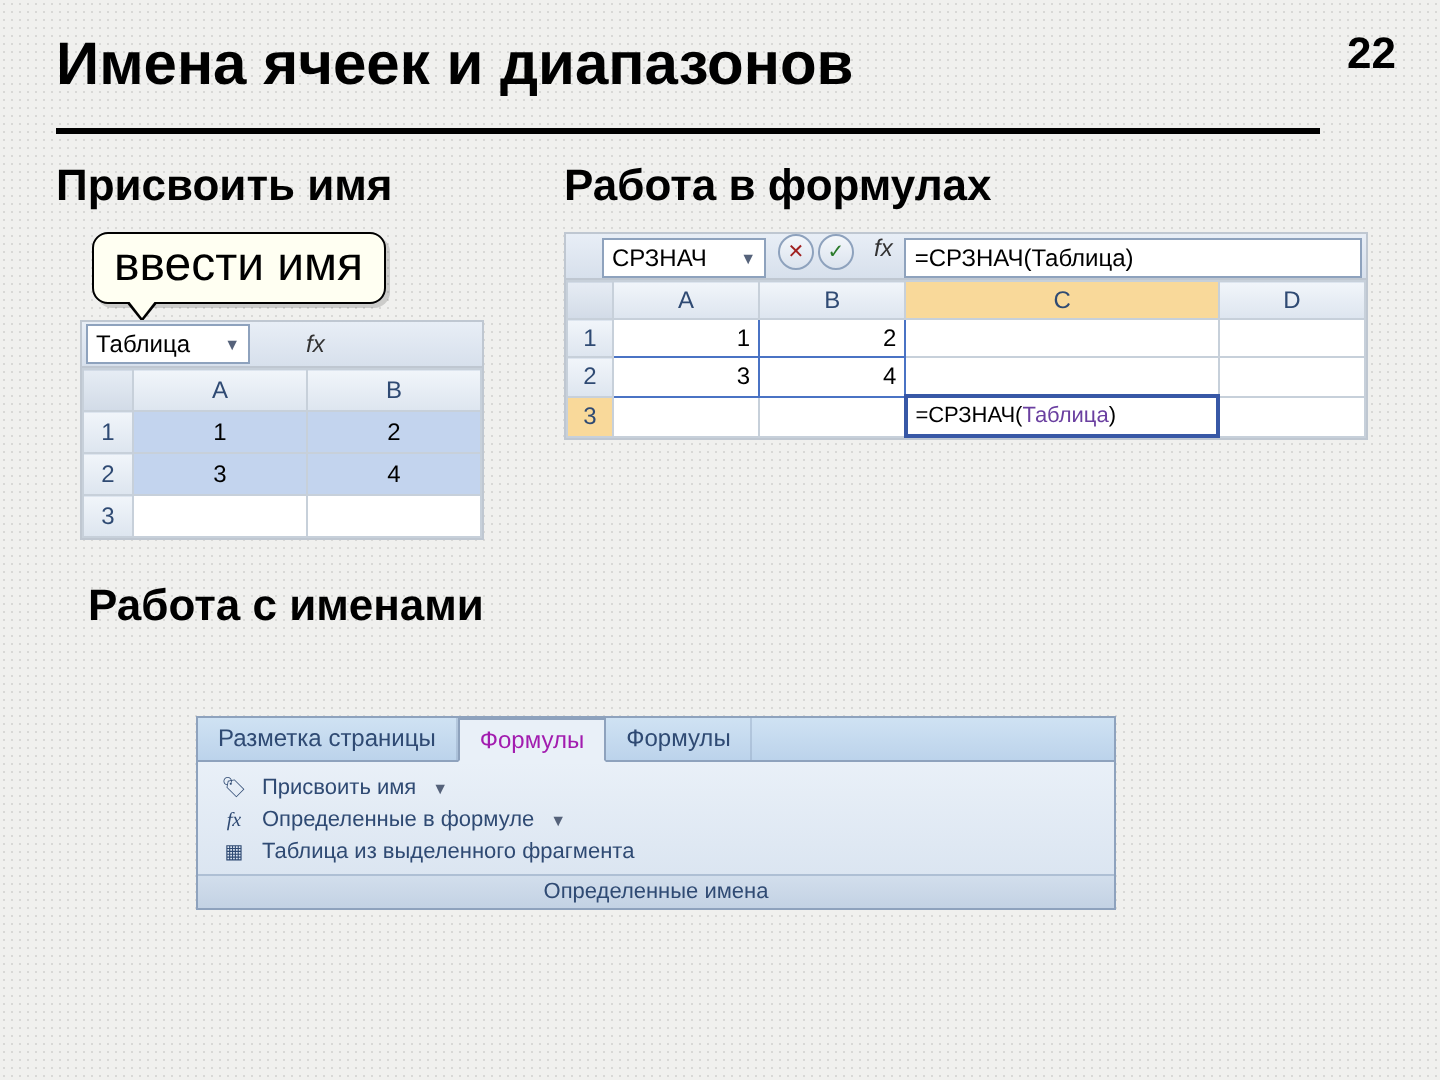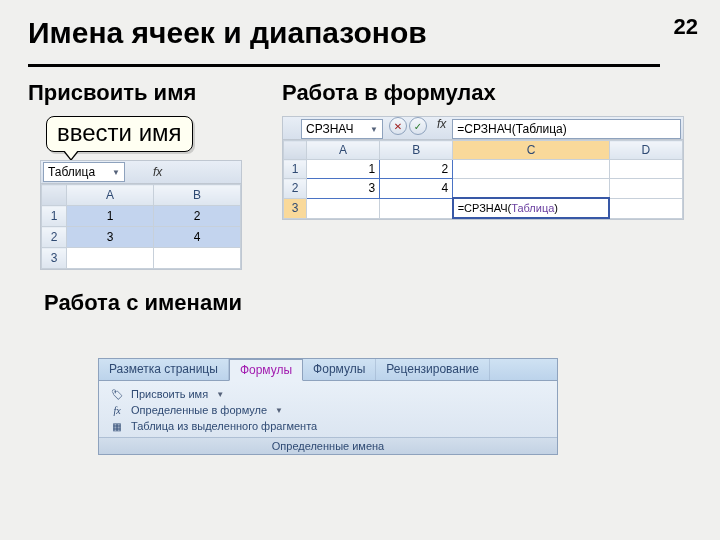--- a/index.html
+++ b/index.html
@@ -446,21 +446,20 @@
     </tr>
   </tbody>
     </table>
 </div>
 
 <div class="ribbonwrap">
   <div class="ribtabs">
     <div class="ribtab">Разметка страницы</div>
     <div class="ribtab active">Формулы</div>
     <div class="ribtab">Формулы</div>
-    <div class="ribtab">Рецензирование</div>
   </div>
   <div class="ribbody">
     <div class="ribcontent">
       <div class="menuopts">
         <div class="opt">
           <span class="ico">🏷</span>
           <span>Присвоить имя</span>
           <span class="dd">▼</span>
         </div>
         <div class="opt">

